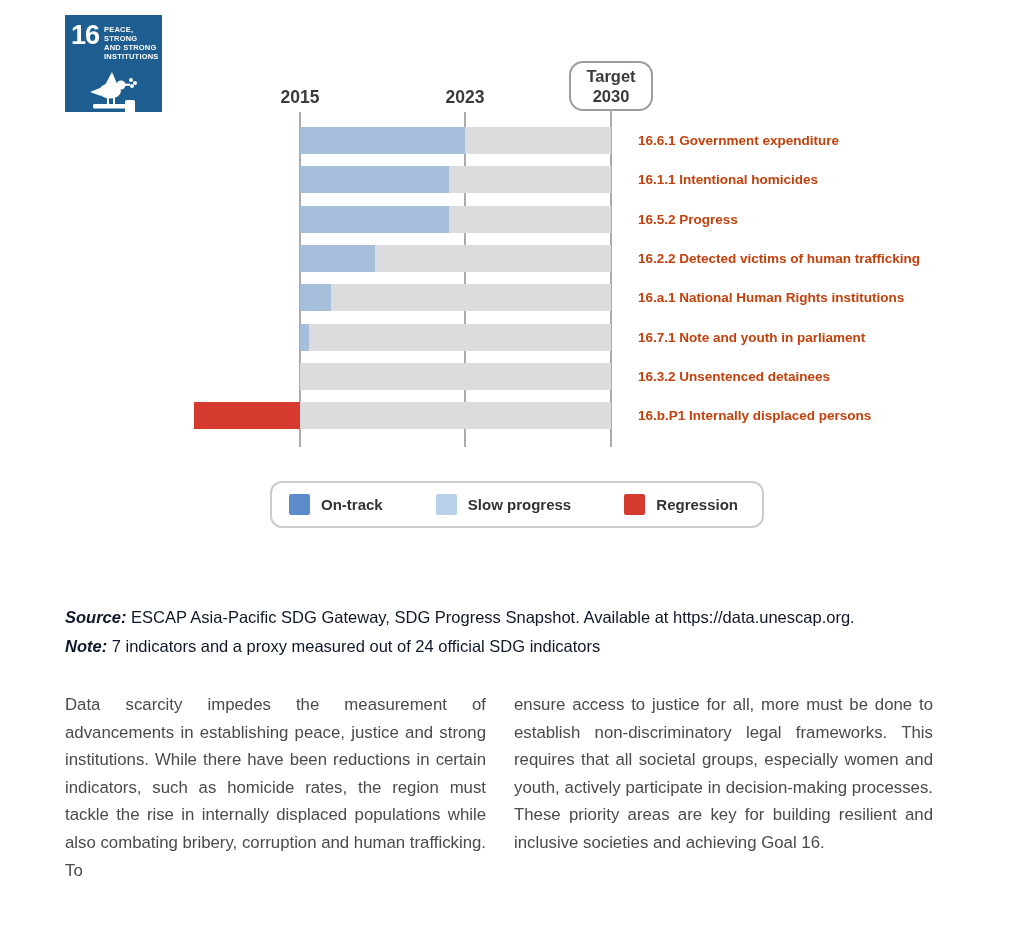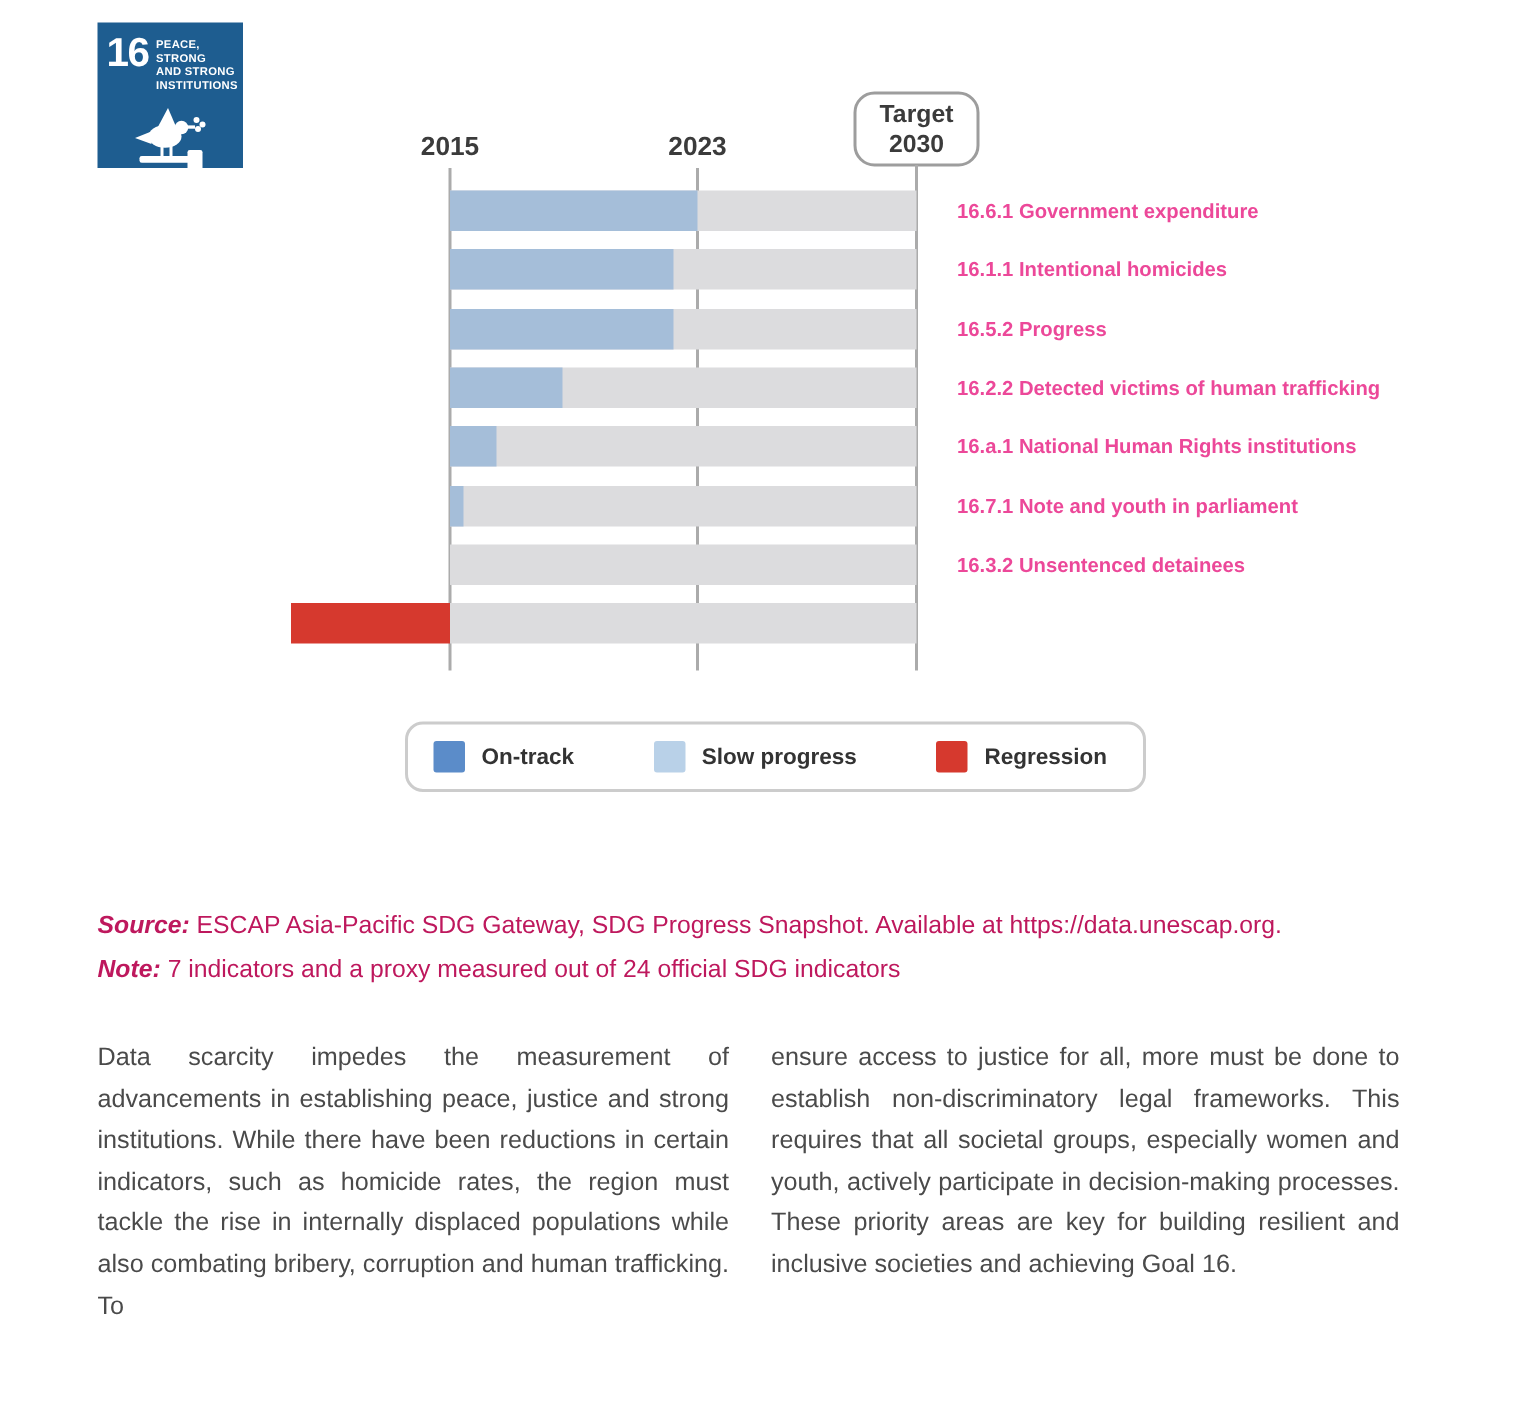--- a/index.html
+++ b/index.html
@@ -19,33 +19,33 @@
               font-size:17.5px;font-weight:bold;color:#3b3b3b;}
   .target-box{position:absolute;left:569px;top:61px;width:84px;height:50px;
               box-sizing:border-box;background:#fff;border:2px solid #9d9d9d;border-radius:14px;
               display:flex;flex-direction:column;align-items:center;justify-content:center;
               font-size:16.5px;font-weight:bold;line-height:20px;color:#3b3b3b;}
   .gridline{position:absolute;top:112px;width:1.5px;height:335px;background:#ababab;}
   .row{position:absolute;left:0;width:1024px;height:27px;}
   .track{position:absolute;left:300px;width:311px;top:0;height:27px;background:#dcdcde;}
   .bar{position:absolute;top:0;height:27px;}
   .row-label{position:absolute;left:638px;top:0;height:27px;line-height:27px;
-             font-size:13.5px;font-weight:bold;color:#ec4899;white-space:nowrap;}
+             font-size:13.5px;font-weight:bold;color:#c2410c;white-space:nowrap;}
 
   
   .legend{position:absolute;left:270px;top:481px;width:494px;height:47px;box-sizing:border-box;
           background:#fff;border:2px solid #cccccc;border-radius:12px;
           display:flex;align-items:center;justify-content:space-between;
           padding:0 24px 0 17px;}
   .legend-item{display:flex;align-items:center;gap:11px;}
   .legend-swatch{width:21px;height:21px;border-radius:2px;}
   .legend-label{font-size:15px;font-weight:bold;color:#333;}
 
   
-  .src-line{position:absolute;left:65px;width:880px;font-size:16.5px;color:#be185d;}
+  .src-line{position:absolute;left:65px;width:880px;font-size:16.5px;color:#0f172a;}
   .src-label{font-weight:bold;font-style:italic;}
   #source-line{top:608px;}
   #note-line{top:637px;}
 
   
   .col{position:absolute;top:691px;font-size:16.8px;line-height:27.6px;color:#4a4a4a;
        text-align:justify;}
   #col-left{left:65px;width:421px;text-align-last:justify;}
   #col-right{left:514px;width:419px;}
 </style>
@@ -125,20 +125,21 @@
         <div class="bar" style="width: 9px; left: 300px; background: rgb(165, 190, 217);"></div>
         <div class="row-label">16.7.1 Note and youth in parliament</div>
       </div>
       <div class="row" style="top: 362.8px;">
         <div class="track" style="background: rgb(220, 220, 222);"></div>
         <div class="row-label">16.3.2 Unsentenced detainees</div>
       </div>
       <div class="row" style="top: 402.1px;">
         <div class="track" style="background: rgb(220, 220, 222);"></div>
         <div class="bar" style="width: 106px; left: 194px; background: rgb(214, 57, 46);"></div>
+        <div class="row-label">16.b.P1 Internally displaced persons</div>
       </div>
     </div>
 
   <div class="legend" id="chart-legend">
       <div class="legend-item">
         <div class="legend-swatch" style="background: rgb(91, 140, 201);"></div>
         <div class="legend-label">On-track</div>
       </div>
       <div class="legend-item">
         <div class="legend-swatch" style="background: rgb(185, 209, 232);"></div>

